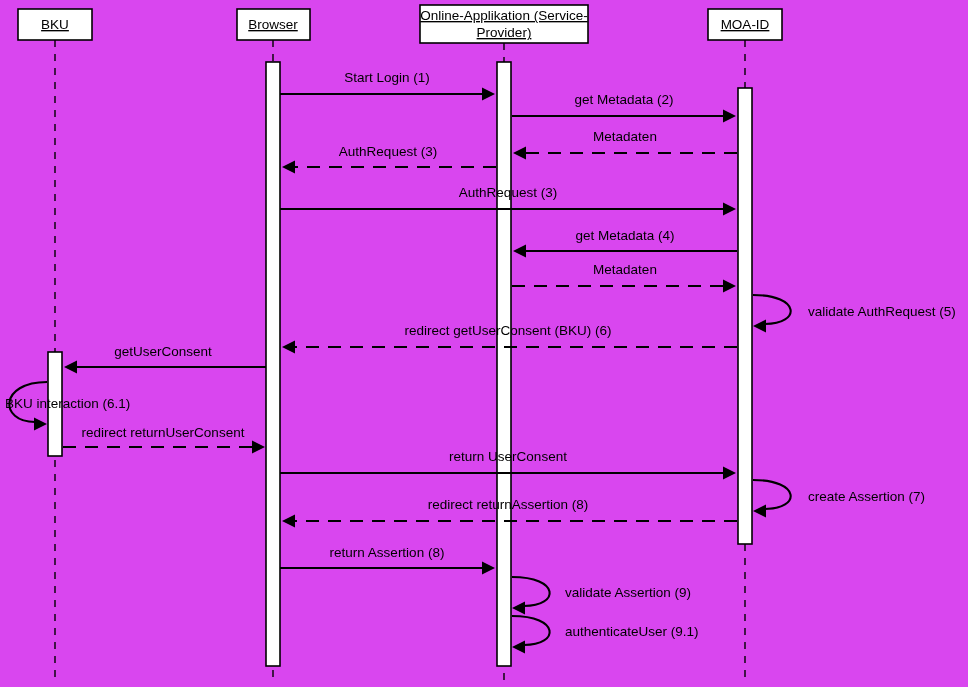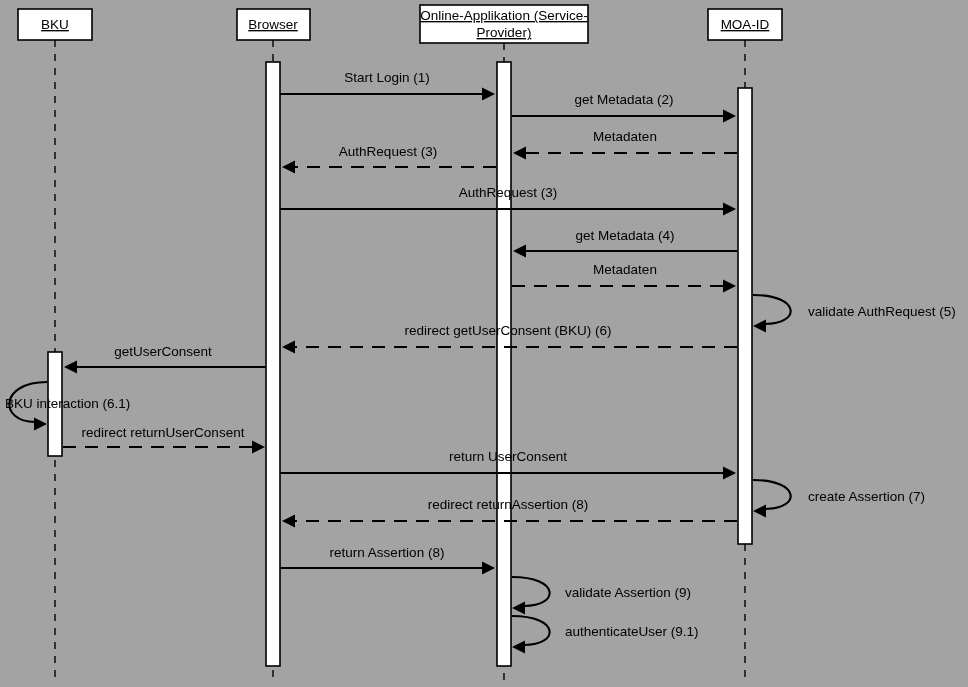--- a/index.html
+++ b/index.html
@@ -4,21 +4,21 @@
 <style>
   html, body {
     margin: 0;
     padding: 0;
     background: #ffffff;
   }
   #diagram-root {
     position: relative;
     width: 968px;
     height: 687px;
-    background: #a3a3a3;
+    background: #d946ef;
     font-family: "Liberation Sans", sans-serif;
     overflow: hidden;
   }
   svg#seq-svg {
     display: block;
     width: 968px;
     height: 687px;
   }
   .lifeline-box {
     fill: #ffffff;

